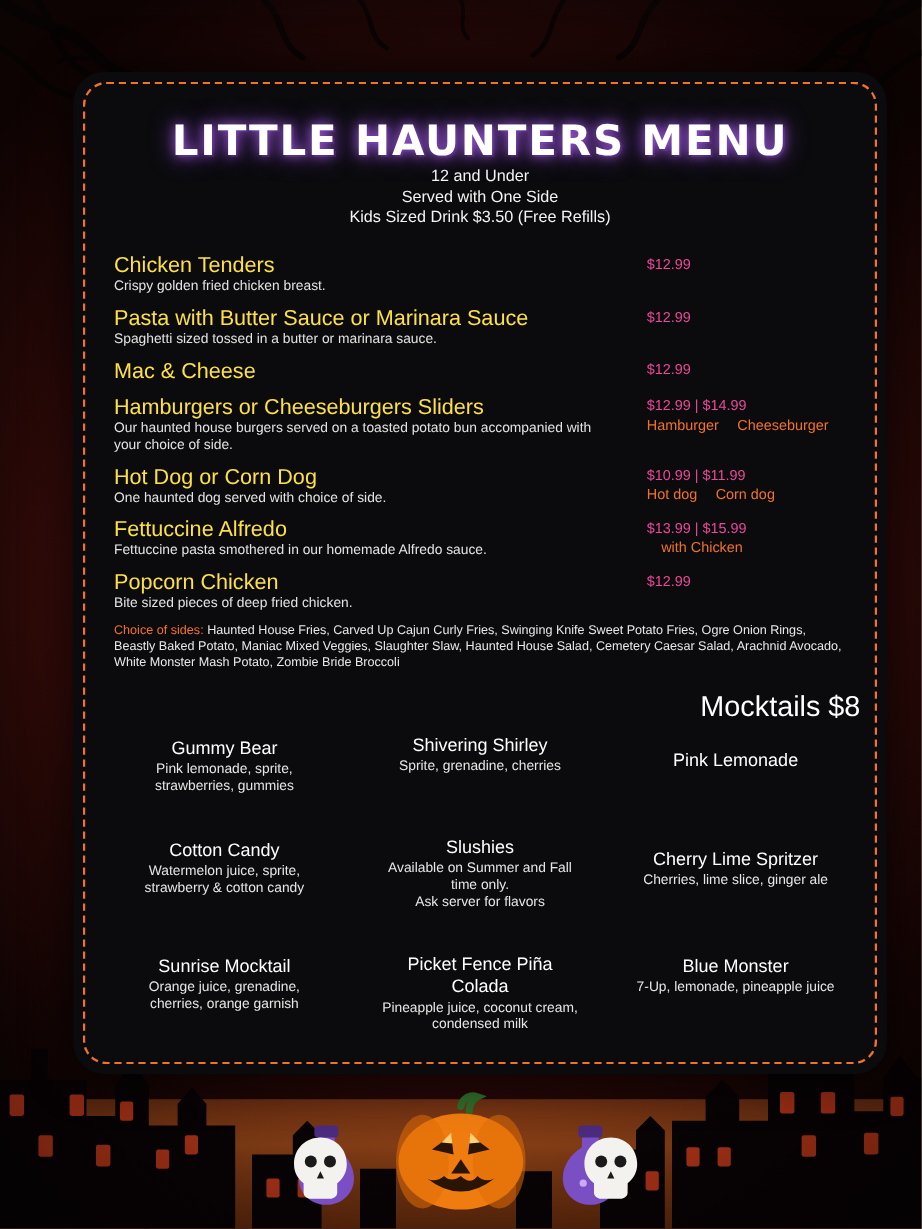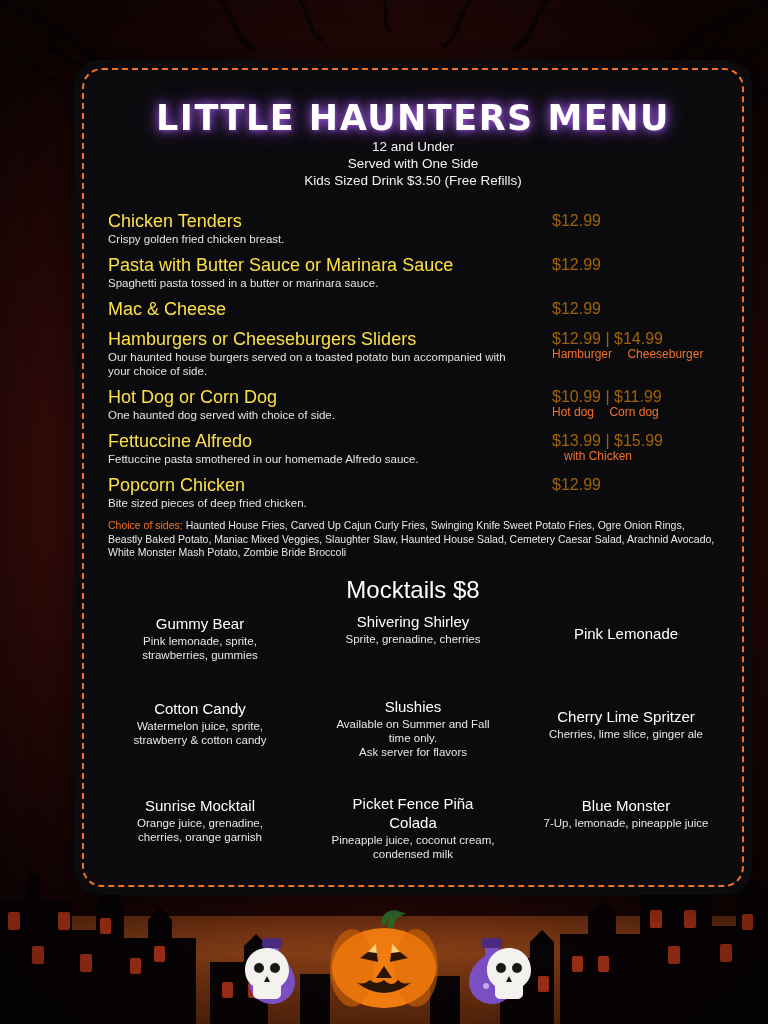--- a/index.html
+++ b/index.html
@@ -31,21 +31,21 @@
     position: absolute; bottom: 0; left: 0; width: 768px; height: 190px;
     pointer-events: none;
   }
   .ground {
     position: absolute; bottom: 0; left: 0; width: 768px; height: 108px;
     background: linear-gradient(180deg, #8a3b17 0%, #b2531d 35%, #7c340f 100%);
   }
   
   .card {
     position: absolute;
-    left: 74px; top: 60px;
+    left: 61px; top: 60px;
     width: 678px; height: 835px;
     background: #0b0b0d;
     border-radius: 26px;
     box-shadow: 0 0 40px rgba(0,0,0,0.8);
   }
   .card-dash {
     position: absolute;
     left: 8px; top: 8px; right: 8px; bottom: 8px;
     border: 2px dashed #f2722a;
     border-radius: 20px;
@@ -92,43 +92,43 @@
     font-size: 11.5px;
     line-height: 14px;
     margin-top: 1px;
   }
   .item-right {
     flex: 1;
     text-align: left;
     padding-left: 44px;
   }
   .price {
-    color: #a16207;
-    font-size: 16px;
+    color: #ec4899;
+    font-size: 12px;
     line-height: 19px;
     white-space: nowrap;
   }
   .price-labels {
     color: #f2722a;
     font-size: 12px;
     line-height: 12px;
     white-space: nowrap;
   }
   .price-labels .lbl2 { margin-left: 12px; }
   .sides {
     margin-top: 8px;
     padding: 0 12px;
     font-size: 10.5px;
     line-height: 13.5px;
     color: #e8e8e8;
   }
   .sides .sides-label { color: #f2722a; }
   
   .mock-title {
-    text-align: center;
+    text-align: right;
     color: #ffffff;
     font-size: 24px;
     margin-top: 16px;
     margin-bottom: 8px;
   }
   .mock-grid {
     display: grid;
     grid-template-columns: 1fr 1fr 1fr;
     column-gap: 8px;
     row-gap: 6px;
@@ -280,21 +280,21 @@
             <div class="item-desc">Crispy golden fried chicken breast.</div>
           </div>
           <div class="item-right">
             <div class="price">$12.99</div>
           </div>
         </div>
 
         <div class="item">
           <div class="item-left">
             <div class="item-name">Pasta with Butter Sauce or Marinara Sauce</div>
-            <div class="item-desc">Spaghetti pasta tossed in a butter or marinara sauce.</div>
+            <div class="item-desc">Spaghetti sized tossed in a butter or marinara sauce.</div>
           </div>
           <div class="item-right">
             <div class="price">$12.99</div>
           </div>
         </div>
 
         <div class="item">
           <div class="item-left">
             <div class="item-name">Mac &amp; Cheese</div>
             <div class="item-desc"></div>

